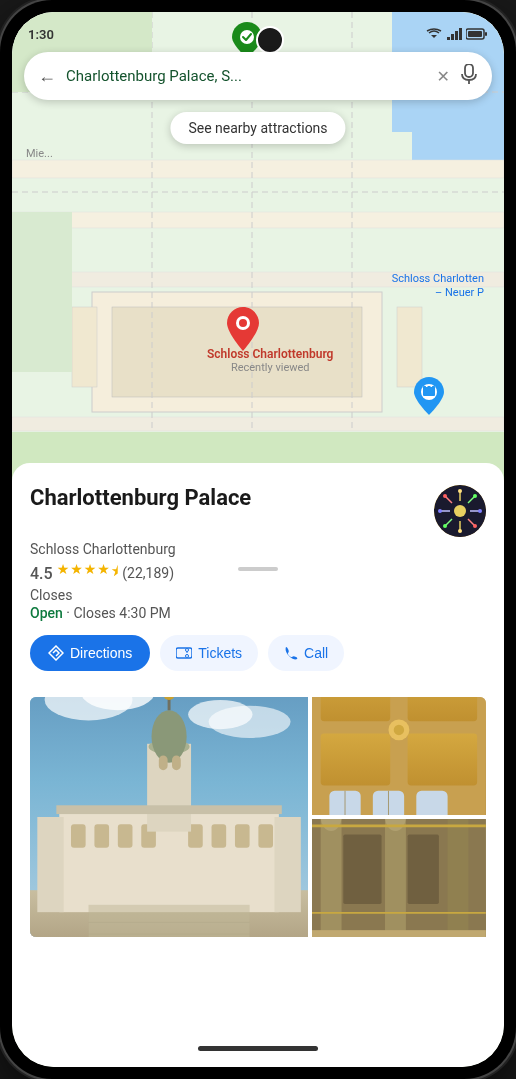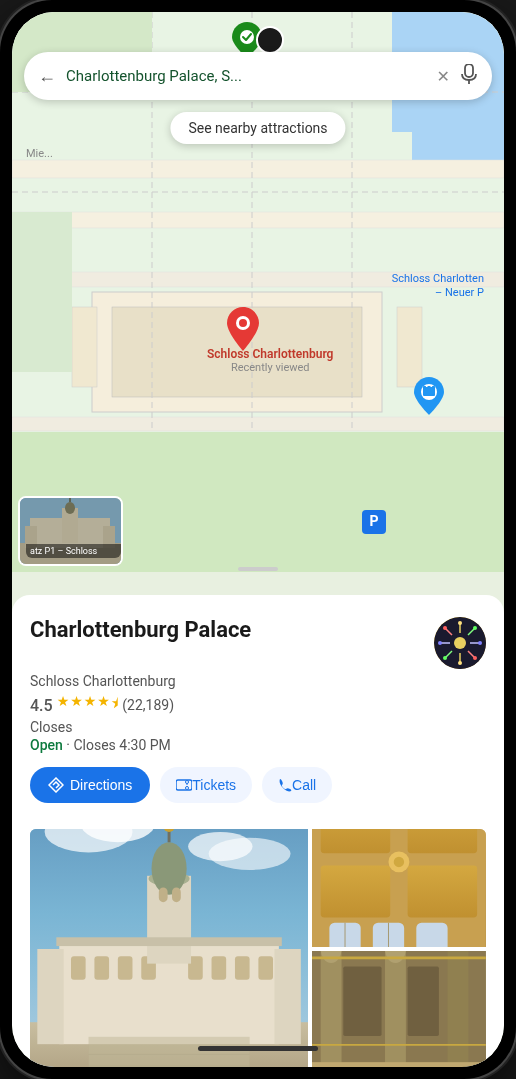--- a/index.html
+++ b/index.html
@@ -229,21 +229,21 @@
       border-radius: 2px;
       z-index: 25;
     }
 
     
     .bottom-sheet {
       position: absolute;
       bottom: 0;
       left: 0;
       right: 0;
-      height: 472px;
+      height: 604px;
       background: #fff;
       border-radius: 18px 18px 42px 42px;
       z-index: 15;
       overflow: hidden;
       margin-top: 8px;
     }
 
     .bottom-sheet-content {
       padding: 22px 18px 10px;
     }
@@ -351,21 +351,21 @@
     .btn-secondary {
       background: #f0f5ff;
       color: #1a73e8;
       border: none;
       border-radius: 20px;
       padding: 10px 16px;
       font-size: 14px;
       font-weight: 500;
       display: flex;
       align-items: center;
-      gap: 0;
+      gap: 6px;
       cursor: pointer;
       white-space: nowrap;
       flex-shrink: 0;
     }
 
     
     .photos-grid {
       display: flex;
       gap: 4px;
       height: 240px;
@@ -452,20 +452,42 @@
         <rect x="0" y="420" width="492" height="140" fill="#d0e8c0"></rect>
         <rect x="0" y="200" width="60" height="160" fill="#d8ead0"></rect>
 
         <rect x="350" y="498" width="24" height="24" rx="4" fill="#1a73e8"></rect>
         <text x="362" y="514" font-size="14" fill="white" text-anchor="middle" font-weight="bold">P</text>
 
         <text x="14" y="145" font-size="11" fill="#888">Mie...</text>
       </svg>
 
       
+      <div class="status-bar">
+        <span class="status-time">1:30</span>
+        <div class="status-icons">
+
+          <svg width="16" height="12" viewBox="0 0 16 12">
+            <polygon points="8,10 5,7 11,7" fill="#333"></polygon>
+            <path d="M3,5 Q8,1 13,5" fill="none" stroke="#333" stroke-width="1.5"></path>
+            <path d="M1,3 Q8,-1 15,3" fill="none" stroke="#333" stroke-width="1.5"></path>
+          </svg>
+          <svg width="16" height="12" viewBox="0 0 16 12">
+            <rect x="1" y="9" width="3" height="3" fill="#333"></rect>
+            <rect x="5" y="6" width="3" height="6" fill="#333"></rect>
+            <rect x="9" y="3" width="3" height="9" fill="#333"></rect>
+            <rect x="13" y="0" width="3" height="12" fill="#333"></rect>
+          </svg>
+          <svg width="22" height="12" viewBox="0 0 22 12">
+            <rect x="0" y="1" width="18" height="10" rx="2" fill="none" stroke="#333" stroke-width="1.5"></rect>
+            <rect x="2" y="3" width="14" height="6" rx="1" fill="#333"></rect>
+            <rect x="19" y="4" width="2" height="4" rx="1" fill="#333"></rect>
+          </svg>
+        </div>
+      </div>
 
       
       <div class="search-bar">
         <span class="search-back-btn">←</span>
         <span class="search-text">Charlottenburg Palace, S...</span>
         <span class="search-clear-btn">✕</span>
         <span class="search-mic-btn">
           <svg width="18" height="20" viewBox="0 0 18 20">
             <rect x="5" y="0" width="8" height="13" rx="4" fill="none" stroke="#555" stroke-width="1.8"></rect>
             <path d="M2,10 Q2,16 9,16 Q16,16 16,10" fill="none" stroke="#555" stroke-width="1.8"></path>

